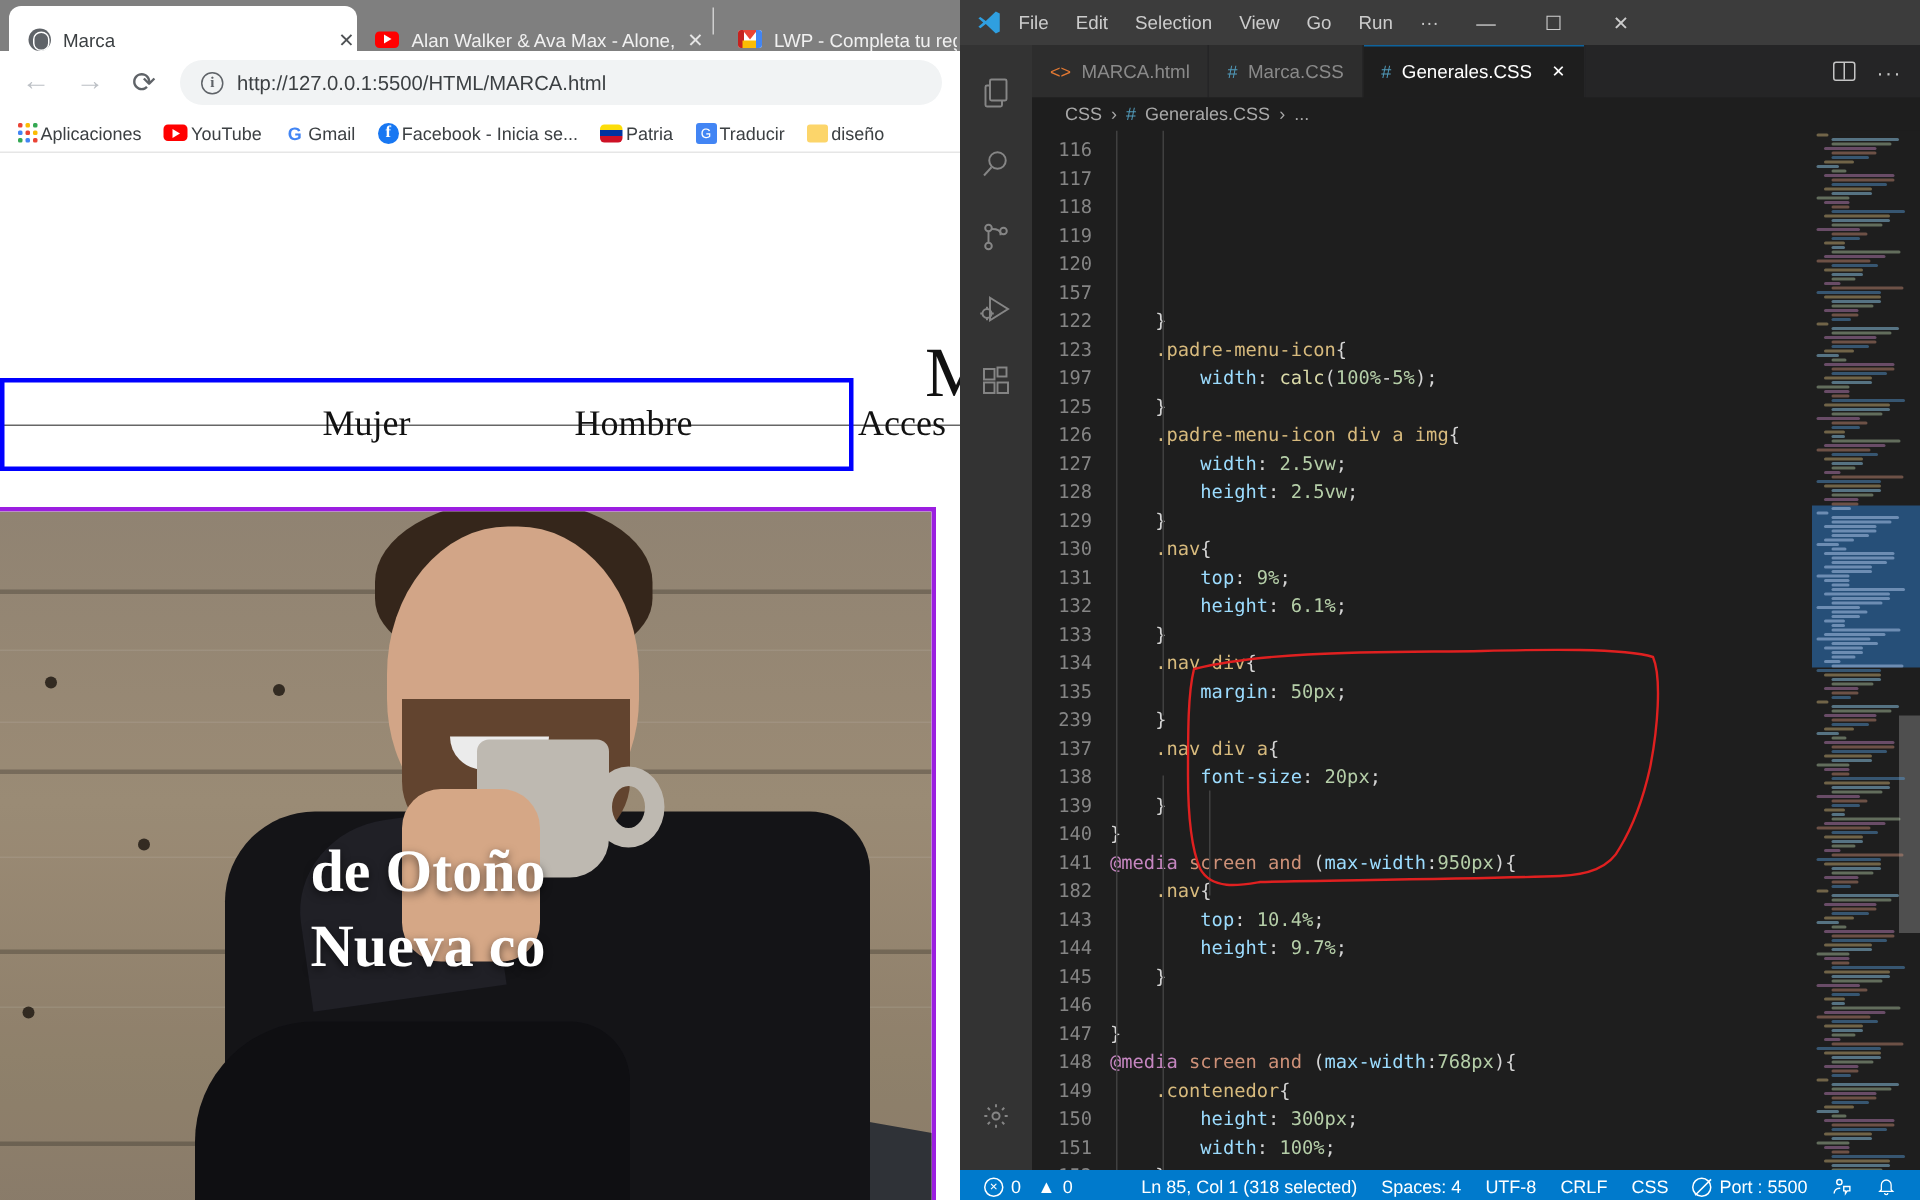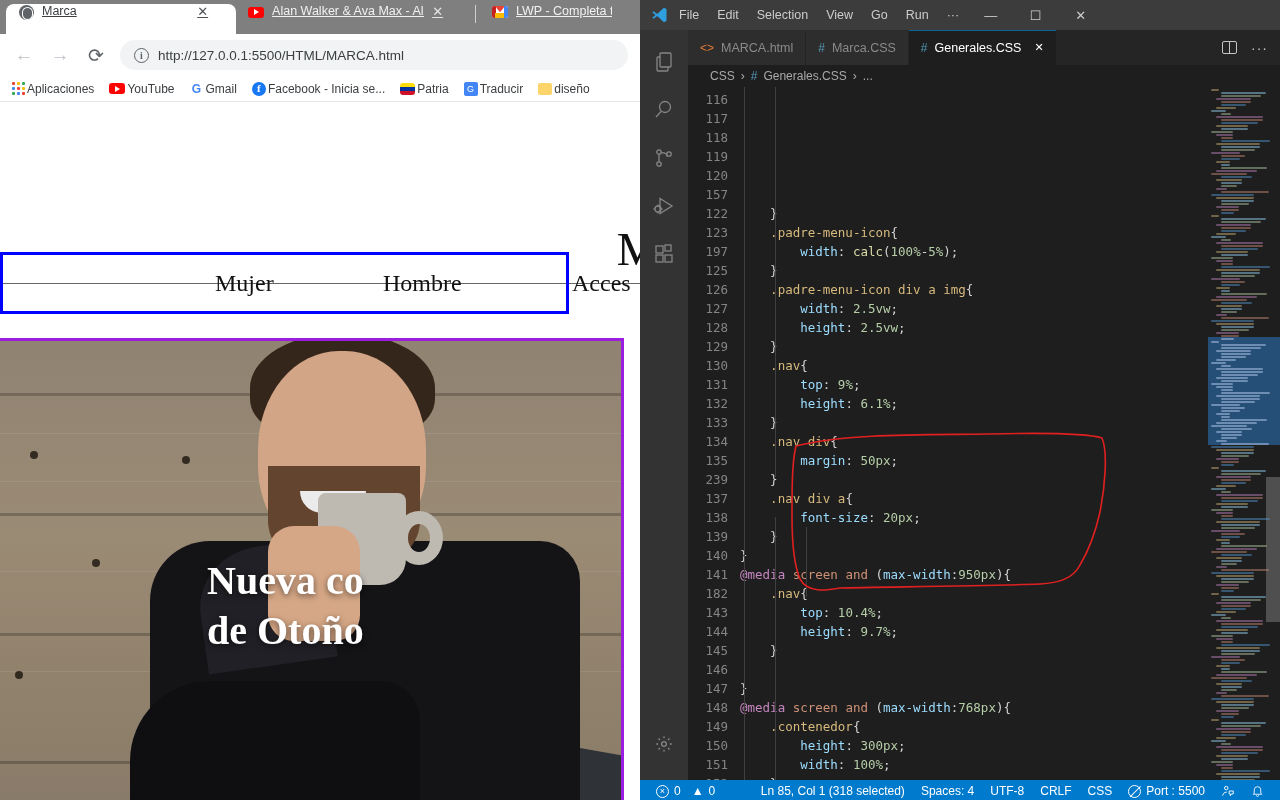--- a/index.html
+++ b/index.html
@@ -5,22 +5,22 @@
   * { box-sizing: border-box; margin:0; padding:0; }
   html,body { width:1280px; height:800px; overflow:hidden; }
   body { font-family: "Liberation Sans", sans-serif; background:#1e1e1e; }
 
   #root { position:relative; width:1280px; height:800px; }
 
   
   #browser { position:absolute; left:0; top:0; width:640px; height:800px; background:#fff; overflow:hidden; }
 
   .chrome-tabstrip { height:34px; background:#7f7f7f; position:relative; display:flex; align-items:flex-end; padding-left:6px; }
-  .ctab { height:30px; display:flex; align-items:flex-start; gap:8px; padding:0 28px 0 12px; border-radius:8px 8px 0 0;
-          font-size:12.5px; color:#f1f1f1; position:relative; white-space:nowrap;text-decoration:underline; }
+  .ctab { height:30px; display:flex; align-items:flex-end; gap:8px; padding:0 2px 0 12px; border-radius:8px 8px 0 0;
+          font-size:12.5px; color:#f1f1f1; position:relative; white-space:nowrap; }
   .ctab.active { background:#fff; color:#3c4043; }
   .ctab .fav { width:16px; height:16px; flex:0 0 16px; display:flex; align-items:center; justify-content:center; }
   .ctab .ttl { overflow:hidden; text-overflow:clip; }
   .ctab .xbtn { font-size:13px; opacity:.9; margin-left:4px; }
   .tabdiv { width:1px; height:18px; background:#cfcfcf; align-self:center; margin:0 4px 6px 4px; }
 
   .fav-globe { width:15px;height:15px;border-radius:50%;background:#5f6368;position:relative; }
   .fav-globe:after{content:"";position:absolute;left:3px;top:2px;width:9px;height:11px;border:1.4px solid #fff;border-radius:50%/40%;}
   .fav-yt { width:16px;height:11px;background:#ff0000;border-radius:3px;position:relative; }
   .fav-yt:after{content:"";position:absolute;left:6px;top:2.5px;border-left:5px solid #fff;border-top:3px solid transparent;border-bottom:3px solid transparent;}
@@ -272,22 +272,22 @@
           <div class="man-mouth"></div>
           <div class="man-collar"></div>
           <div class="man-arm"></div>
           <div class="mug-handle"></div>
           <div class="mug"></div>
           <div class="mug-hand"></div>
 
           <div class="hero-overlay"></div>
         </div>
         <div class="hero-txt">
+          <div class="hero-h1">de Otoño</div>
           <div class="hero-h1">Nueva co</div>
-          <div class="hero-h1">de Otoño</div>
         </div>
       </div>
 
     </div>
   </div>
 
   <div id="vscode">
 
     <div class="vs-title">
       <span class="vs-logo">

